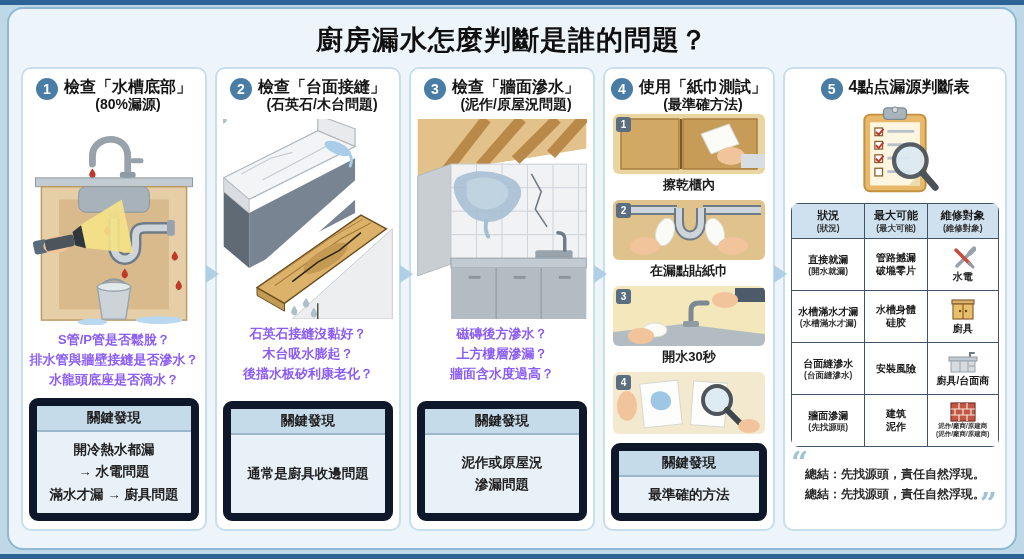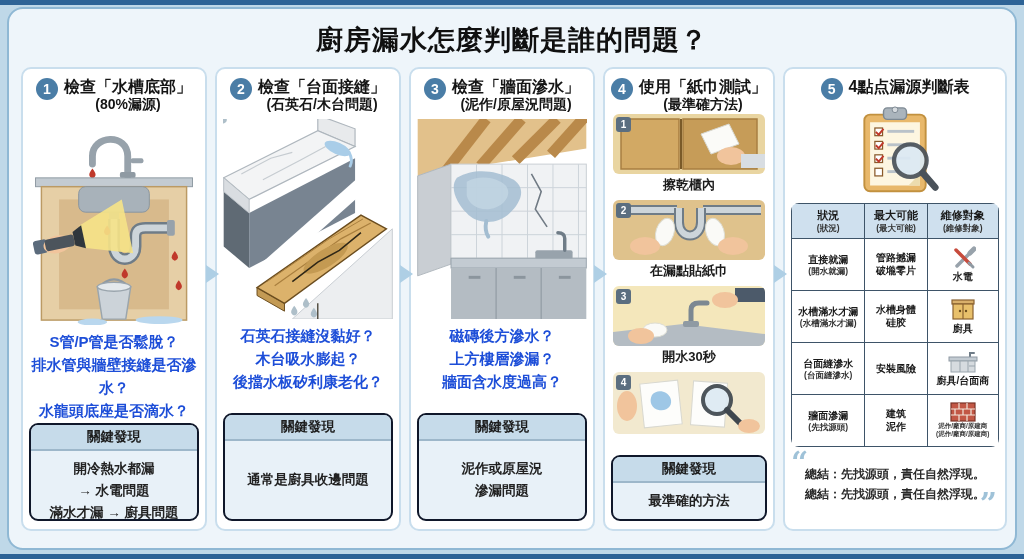--- a/index.html
+++ b/index.html
@@ -29,22 +29,22 @@
   .panel-head { display:flex; justify-content:center; gap:6px; }
   .badge {
     flex:0 0 auto; width:22px; height:22px; border-radius:50%;
     background:#4a7da6; color:#fff; font-size:14px; font-weight:800;
     text-align:center; line-height:22px; margin-top:1px;
   }
   .head-col { text-align:center; }
   .head-title { font-size:16px; font-weight:800; color:#151515; line-height:1.2; white-space:nowrap; }
   .head-sub { font-size:14px; font-weight:800; color:#151515; line-height:1.25; }
   .illus { margin:5px auto 2px auto; }
-  .questions { margin-top:3px; text-align:center; font-size:15px; font-weight:700; color:#1d4ed8; line-height:1.55; }
-  .keybox { margin-top:auto; border:2px solid #0f172a; border-radius:9px; overflow:hidden; background:#e8f1f8; }
+  .questions { margin-top:3px; text-align:center; font-size:13px; font-weight:700; color:#8b5cf6; line-height:1.55; }
+  .keybox { margin-top:auto; border:8px solid #0f172a; border-radius:9px; overflow:hidden; background:#e8f1f8; }
   .keybox-title {
     background:#c6dbea; border-bottom:2px solid #9db7ca; text-align:center;
     font-size:13.5px; font-weight:800; color:#1c1c1c; padding:3px 0;
   }
   .keybox-body { padding:7px 4px; text-align:center; font-size:13.5px; font-weight:700; color:#222; line-height:1.65; }
   .keybox-body.tall { min-height:78px; display:flex; flex-direction:column; justify-content:center; }
   .next-arrow {
     position:absolute; right:-14px; top:196px; width:0; height:0; z-index:3;
     border-left:13px solid #aecfe5; border-top:9px solid transparent; border-bottom:9px solid transparent;
   }

